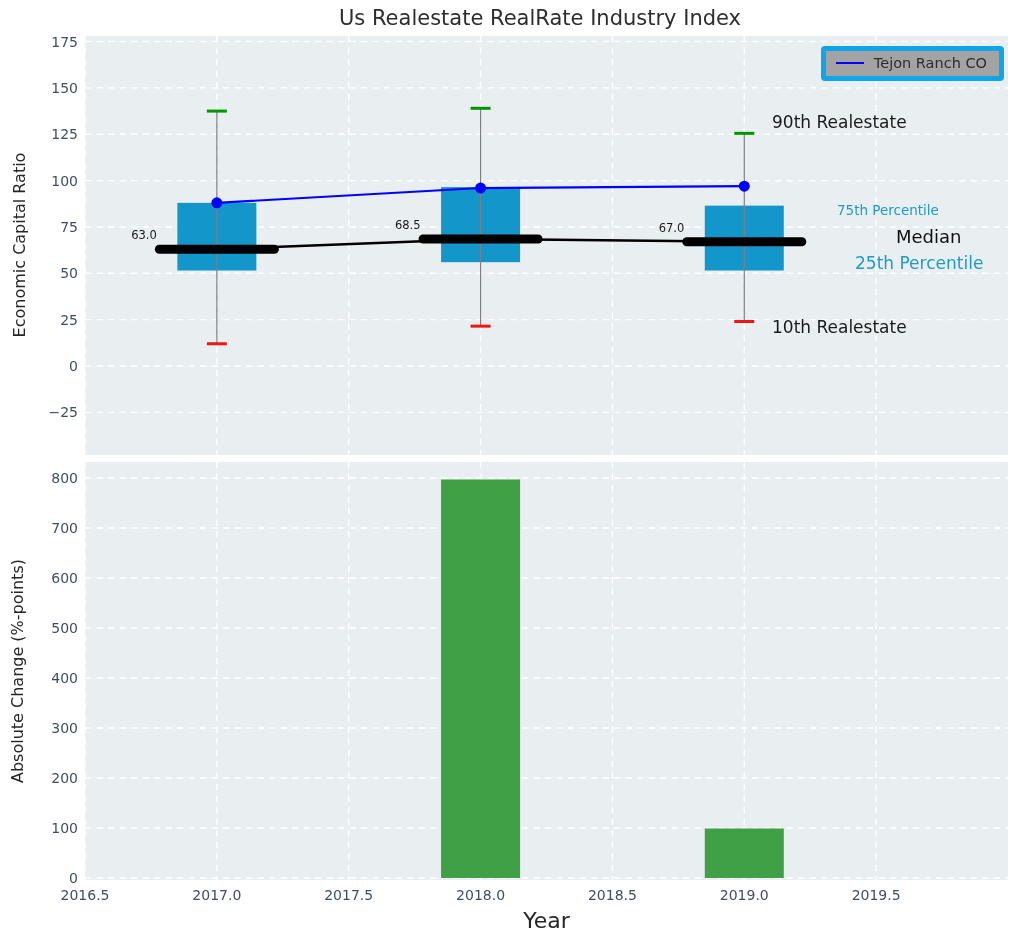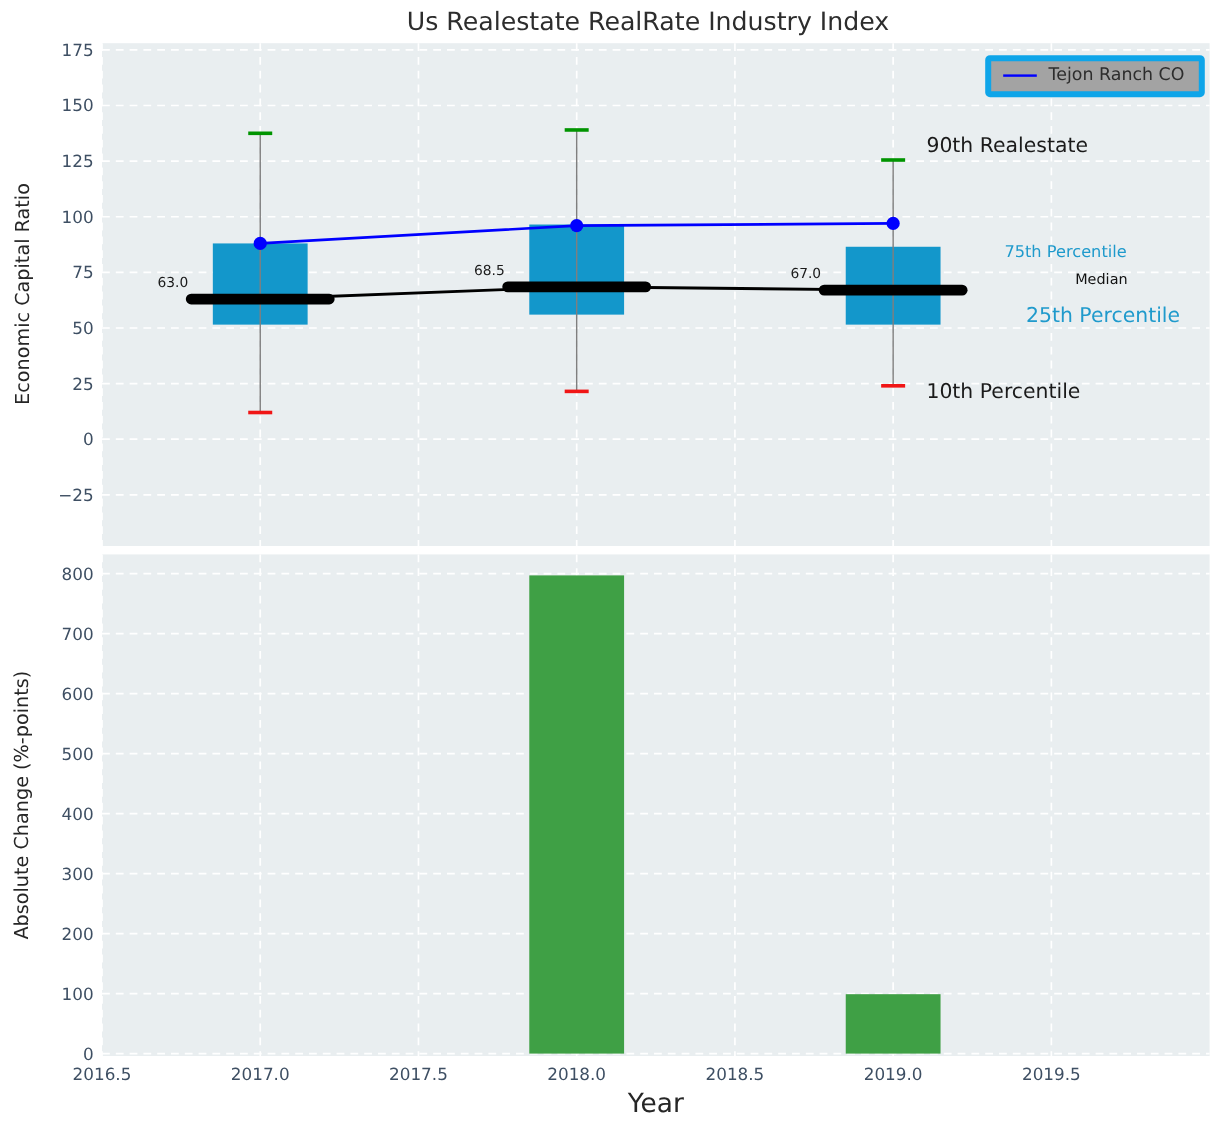--- a/index.html
+++ b/index.html
@@ -21,21 +21,21 @@
         font-size:22px;color:#262626;}
   .legend{position:absolute;right:15px;top:46px;background:#a3a3a3;
           border:5px solid #0ea5e9;border-radius:4px;padding:4px 12px 5px 10px;
           display:flex;align-items:center;}
   .legend-line{display:inline-block;width:28px;height:0;
                border-top:2px solid #0000ff;margin-right:10px;}
   .legend-label{font-size:14.5px;color:#2d2d2d;}
   .ann{position:absolute;white-space:nowrap;}
   .ann-90{left:772px;top:112px;font-size:17px;color:#1a1a1a;}
   .ann-75{left:837px;top:202px;font-size:13.5px;color:#1f9acc;}
-  .ann-median{left:896px;top:226px;font-size:12px;color:#111111;}
+  .ann-median{left:896px;top:226px;font-size:18px;color:#111111;}
   .ann-25{left:855px;top:253px;font-size:17px;color:#1f9acc;}
   .ann-10{left:772px;top:317px;font-size:17px;color:#1a1a1a;}
 </style>
 </head>
 <body>
 
 <div class="fig">
   <div class="title">Us Realestate RealRate Industry Index</div>
 
   <div class="panel panel-top"></div>
@@ -132,14 +132,14 @@
 
   <div class="legend">
     <span class="legend-line"></span>
     <span class="legend-label">Tejon Ranch CO</span>
   </div>
 
   <div class="ann ann-90">90th Realestate</div>
   <div class="ann ann-75">75th Percentile</div>
   <div class="ann ann-median">Median</div>
   <div class="ann ann-25">25th Percentile</div>
-  <div class="ann ann-10">10th Percentile</div>
+  <div class="ann ann-10">10th Realestate</div>
 </div>
 
 </body></html>

